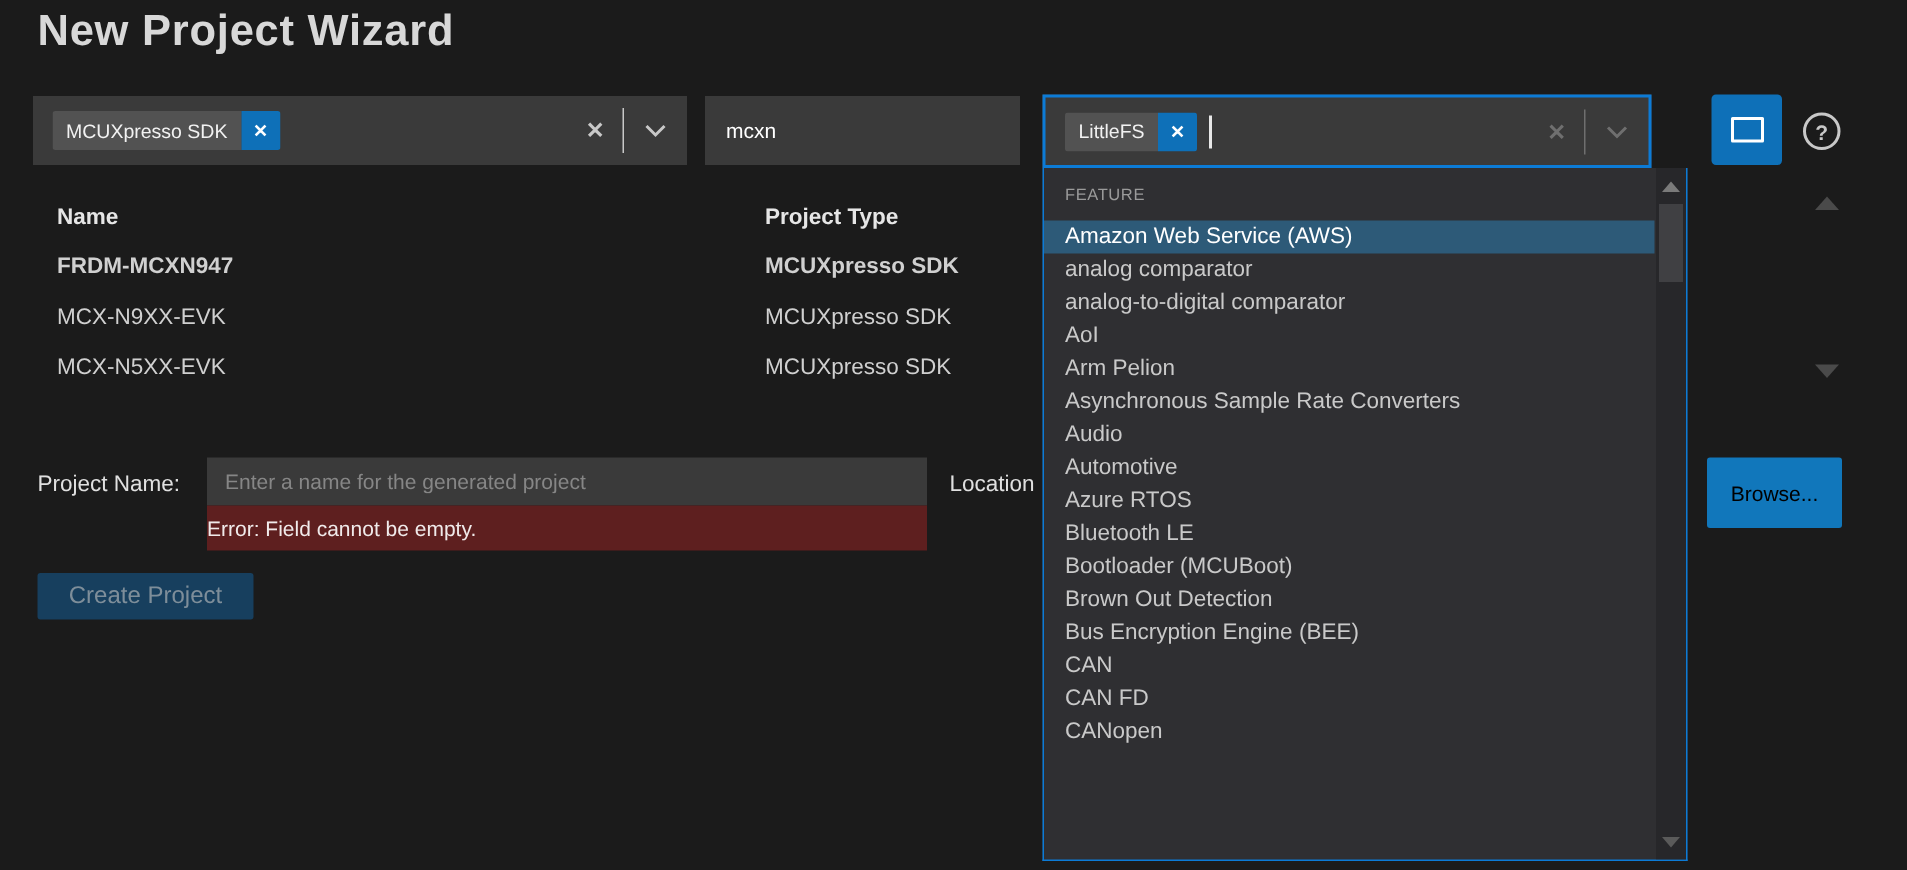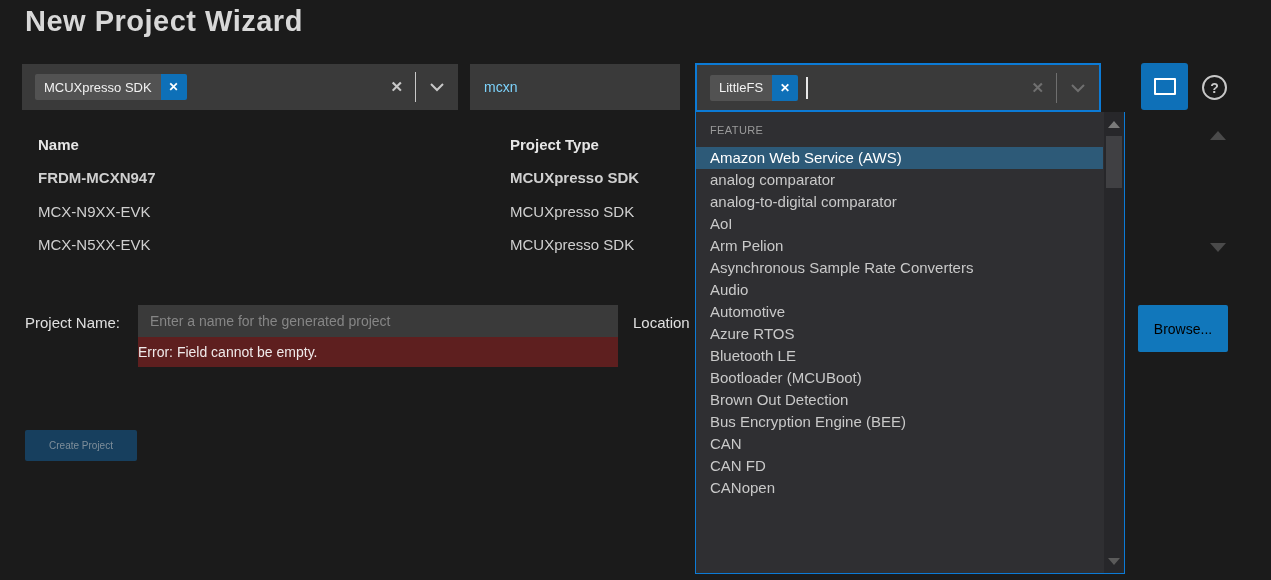--- a/index.html
+++ b/index.html
@@ -10,21 +10,21 @@
   .page-title { position:absolute; left:25px; top:5px; font-size:29px; font-weight:bold;
     color:#d8d8d8; letter-spacing:0.5px; }
 
   
   .combo { position:absolute; top:64px; height:46px; background:#3a3a3a;
     display:flex; align-items:center; }
   .combo-board { left:22px; width:436px; }
   .combo-feature { left:695px; top:63px; height:49px; width:406px; background:#3a3a3a;
     border:2px solid #0c7bd6; }
   .search-box { position:absolute; left:470px; top:64px; width:210px; height:46px;
-    background:#3a3a3a; border:none; color:#7dd3fc; font-size:14px; padding:0 14px;
+    background:#3a3a3a; border:none; color:#ffffff; font-size:14px; padding:0 14px;
     font-family:"Liberation Sans", sans-serif; outline:none; }
 
   .tag { display:flex; align-items:center; height:26px; margin-left:13px;
     border-radius:2px; overflow:hidden; }
   .tag-label { background:#525252; color:#f2f2f2; font-size:13px; padding:0 9px;
     height:100%; display:flex; align-items:center; }
   .tag-x { background:#0e70b8; color:#ffffff; width:26px; height:100%; display:flex;
     align-items:center; justify-content:center; font-size:12px; font-weight:bold;
     cursor:pointer; }
 
@@ -68,23 +68,23 @@
     background:#3a3a3a; border:none; outline:none; color:#cccccc; font-size:14px;
     padding:2px 12px; font-family:"Liberation Sans", sans-serif; }
   .project-name-input::placeholder { color:#868686; opacity:1; }
   .error-bar { position:absolute; left:138px; top:337px; width:480px; height:30px;
     background:#5e1f1f; color:#f0eaea; font-size:14px; display:flex; align-items:center;
     padding:0 0; }
   .lbl-location { position:absolute; left:633px; top:314px; font-size:15px; color:#e0e0e0; z-index:1; }
   .browse-btn { position:absolute; left:1138px; top:305px; width:90px; height:47px;
     background:#1177bb; color:#000000; border:none; border-radius:2px; font-size:14px;
     cursor:pointer; font-family:Liberation Sans, sans-serif; }
-  .create-btn { position:absolute; left:25px; top:382px; width:112px; height:31px;
-    background:#173f5e; color:#7e8e9a; border:none; border-radius:2px; font-size:10px;
-    font-family:"Liberation Sans", sans-serif;margin-top:48px; }
+  .create-btn { position:absolute; left:25px; top:382px; width:144px; height:31px;
+    background:#173f5e; color:#7e8e9a; border:none; border-radius:2px; font-size:16px;
+    font-family:"Liberation Sans", sans-serif; }
 
   
   .dropdown { position:absolute; left:695px; top:112px; width:430px; height:462px;
     background:#2f2f32; border:1px solid #0c7bd6; border-top:none; overflow:hidden; z-index:5; }
   .dd-group { position:absolute; left:14px; top:12px; font-size:11px; color:#9b9b9b;
     letter-spacing:0.4px; }
   .dd-items { position:absolute; left:0; top:35px; right:21px; }
   .dd-item { height:22px; line-height:22px; font-size:15px; color:#c9c9c9;
     padding-left:14px; white-space:nowrap; cursor:pointer; }
   .dd-item.selected { background:#2d5a78; color:#ffffff; }

